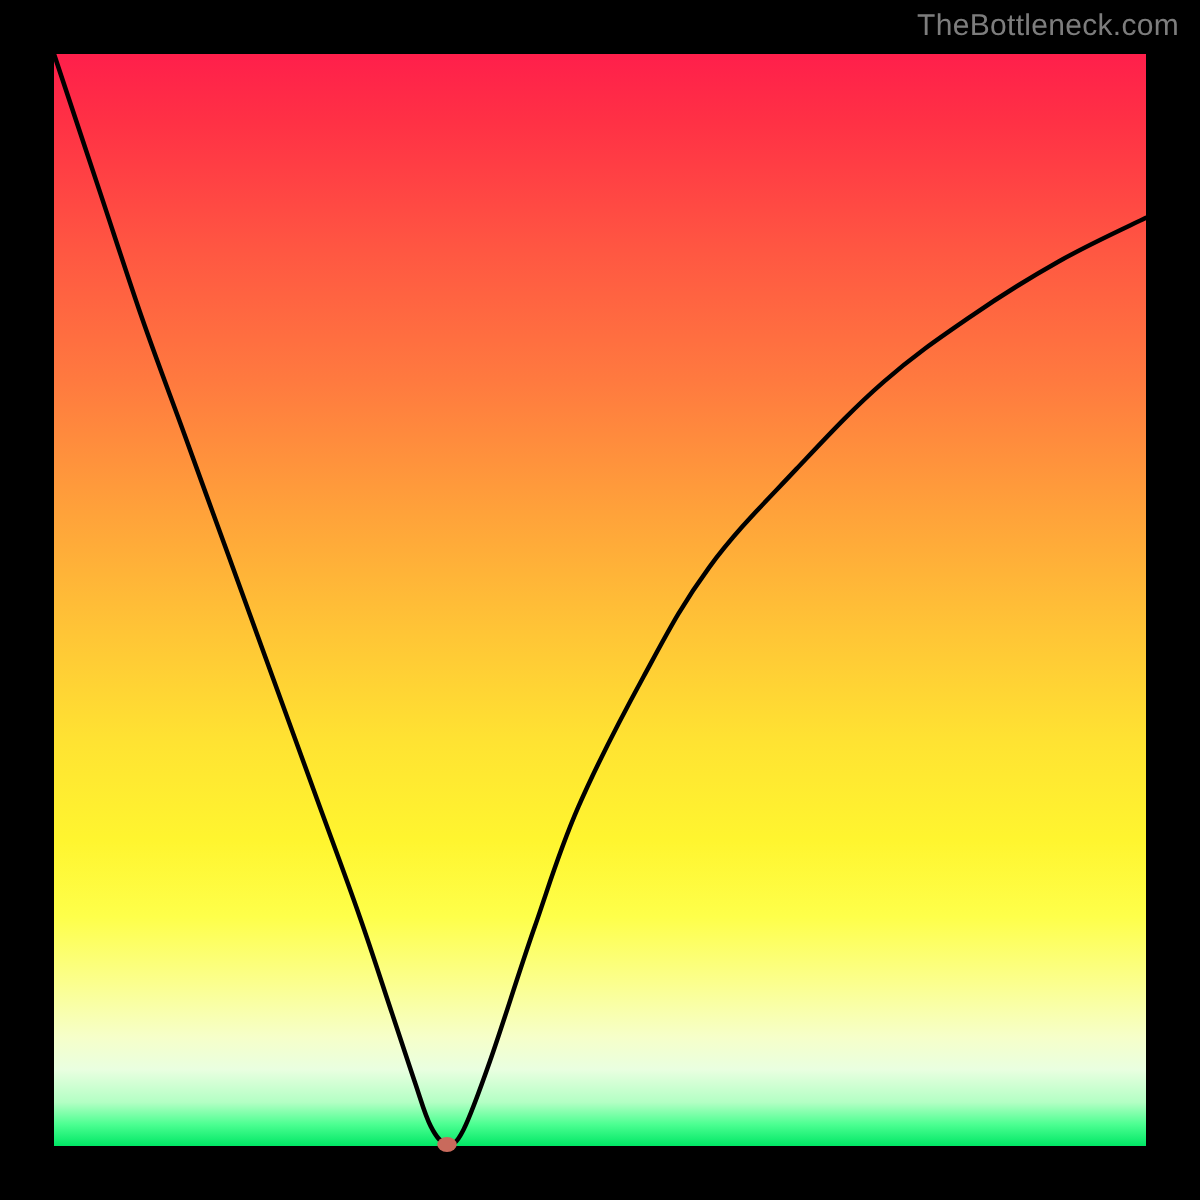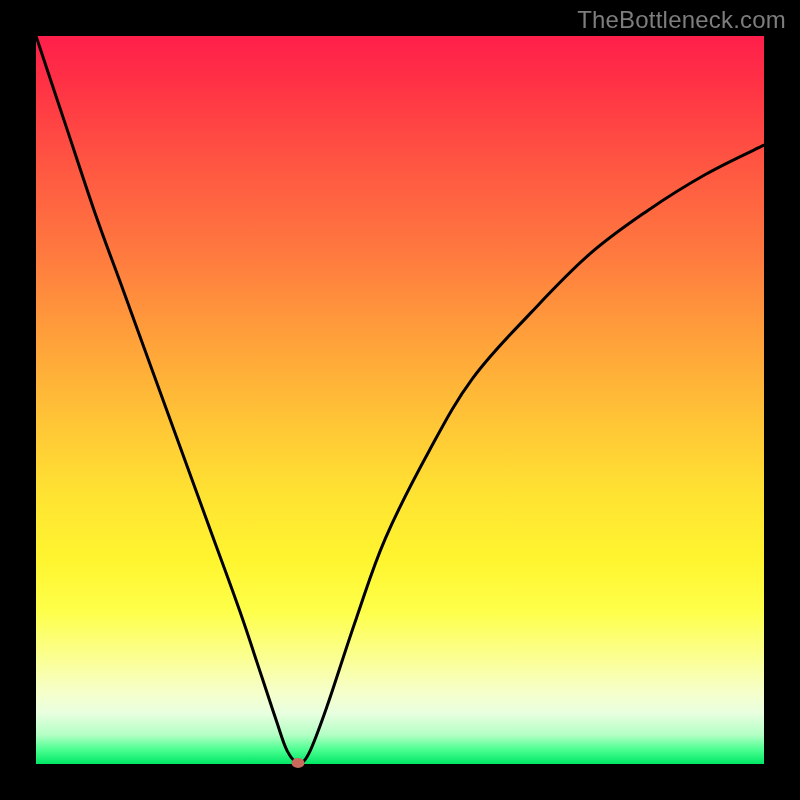--- a/index.html
+++ b/index.html
@@ -41,21 +41,21 @@
       #b3ffc4 96%,
       #4dff92 98%,
       #00e765 100%
     );
   }
   .watermark {
     position: absolute;
     top: 6px;
     right: 14px;
     color: #7d7d7d;
-    font-size: 24px;
+    font-size: 20px;
     font-weight: 500;
     letter-spacing: 0.2px;
     user-select: none;
   }
   .curve-svg {
     position: absolute;
     left: 0;
     top: 0;
     width: 728px;
     height: 728px;

